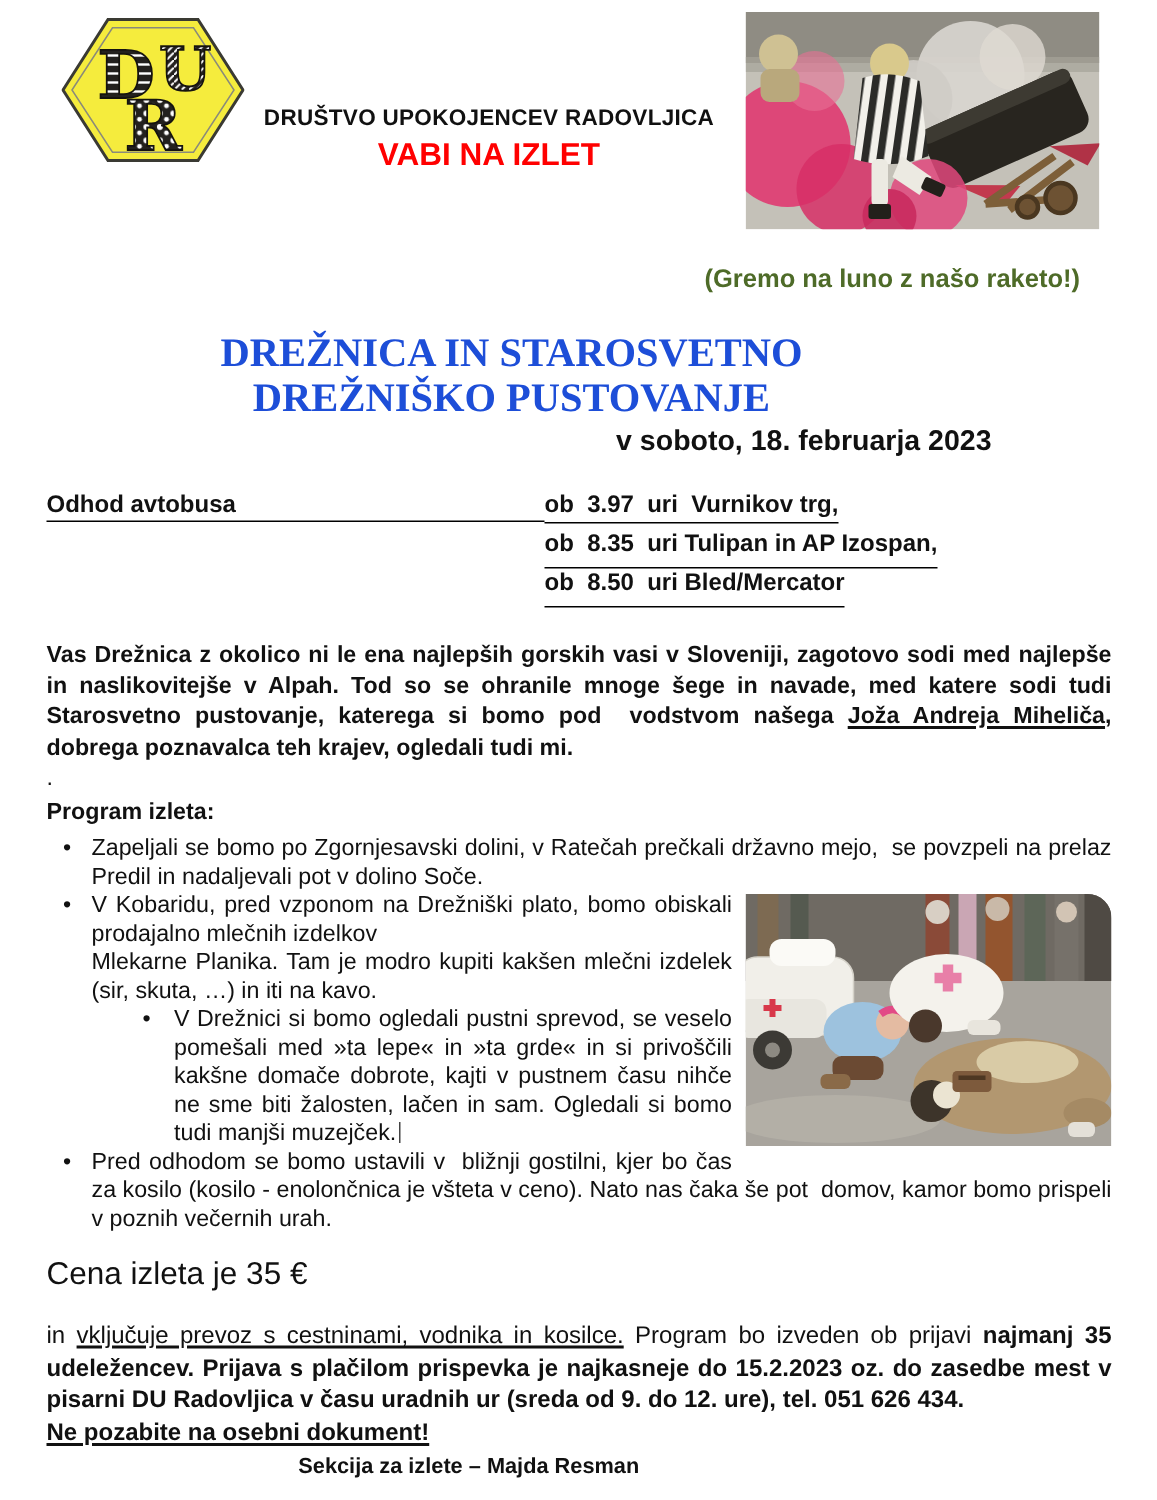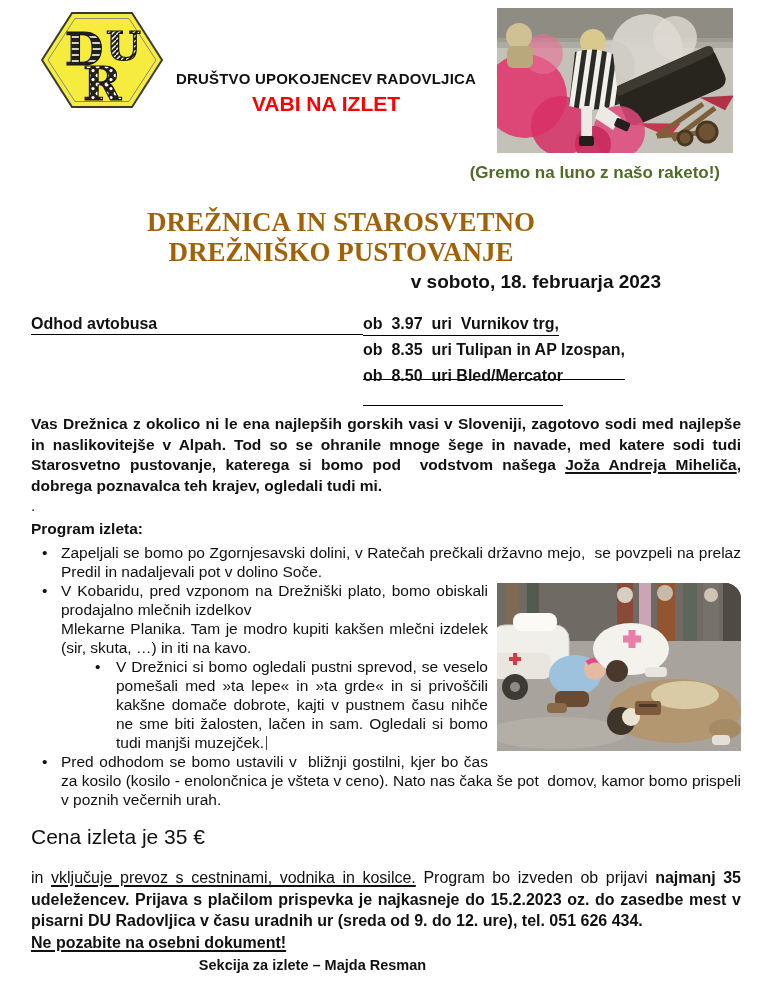--- a/index.html
+++ b/index.html
@@ -13,37 +13,37 @@
   .b{font-weight:bold;}
 
   
   .header{position:relative;height:153px;}
   .logo{position:absolute;left:10px;top:2px;width:122px;height:100px;}
   .header-text{position:absolute;left:110px;top:62px;width:370px;text-align:center;}
   .org-name{font-size:15px;font-weight:bold;letter-spacing:.2px;}
   .vabi{font-size:21px;font-weight:bold;color:#ff0000;margin-top:5px;}
   .photo1{position:absolute;right:8px;top:0;width:236px;height:145px;overflow:hidden;}
 
-  .caption-row{margin-top:0;text-align:right;padding-right:21px;
+  .caption-row{margin-top:13px;text-align:right;padding-right:21px;
     color:#4e6b28;font-size:17px;font-weight:bold;line-height:24px;}
 
   
-  .title{margin:22px 90px 0 0;text-align:center;color:#a16207;
+  .title{margin:22px 90px 0 0;text-align:center;color:#1d4ed8;
     font-family:"Liberation Serif","DejaVu Serif",serif;font-weight:bold;
     font-size:27px;line-height:30px;}
   .subtitle{margin:3px 80px 0 0;text-align:right;font-size:19px;font-weight:bold;line-height:24px;}
 
   
   .departure{margin-top:21px;font-size:16px;font-weight:bold;}
   .dep-row1{position:relative;height:26px;}
   .dep-label{position:absolute;left:0;top:0;}
   .dep-tab-line{position:absolute;left:0;top:19px;width:332px;border-top:1.5px solid #000;}
   .dep-time-1{position:absolute;left:332px;top:0;border-bottom:1.5px solid #000;padding-bottom:2px;}
   .dep-row{height:26px;margin-left:332px;}
-  .dep-time{display:inline-block;border-bottom:1.5px solid #000;padding-bottom:20px;}
+  .dep-time{display:inline-block;border-bottom:1.5px solid #000;padding-bottom:6px;}
 
   
   .intro{margin:21px 0 0 0;font-size:15.5px;line-height:20.5px;text-align:justify;font-weight:bold;}
   .stray-dot{font-size:15.5px;line-height:20px;}
   .program-label{font-size:15.5px;font-weight:bold;line-height:20px;margin-top:3px;}
 
   
   .program{margin-top:4px;font-size:15.5px;line-height:19px;}
   .bullet{position:relative;padding-left:30px;text-align:justify;}
   .bullet::before{content:"\2022";position:absolute;left:11px;top:0;}

